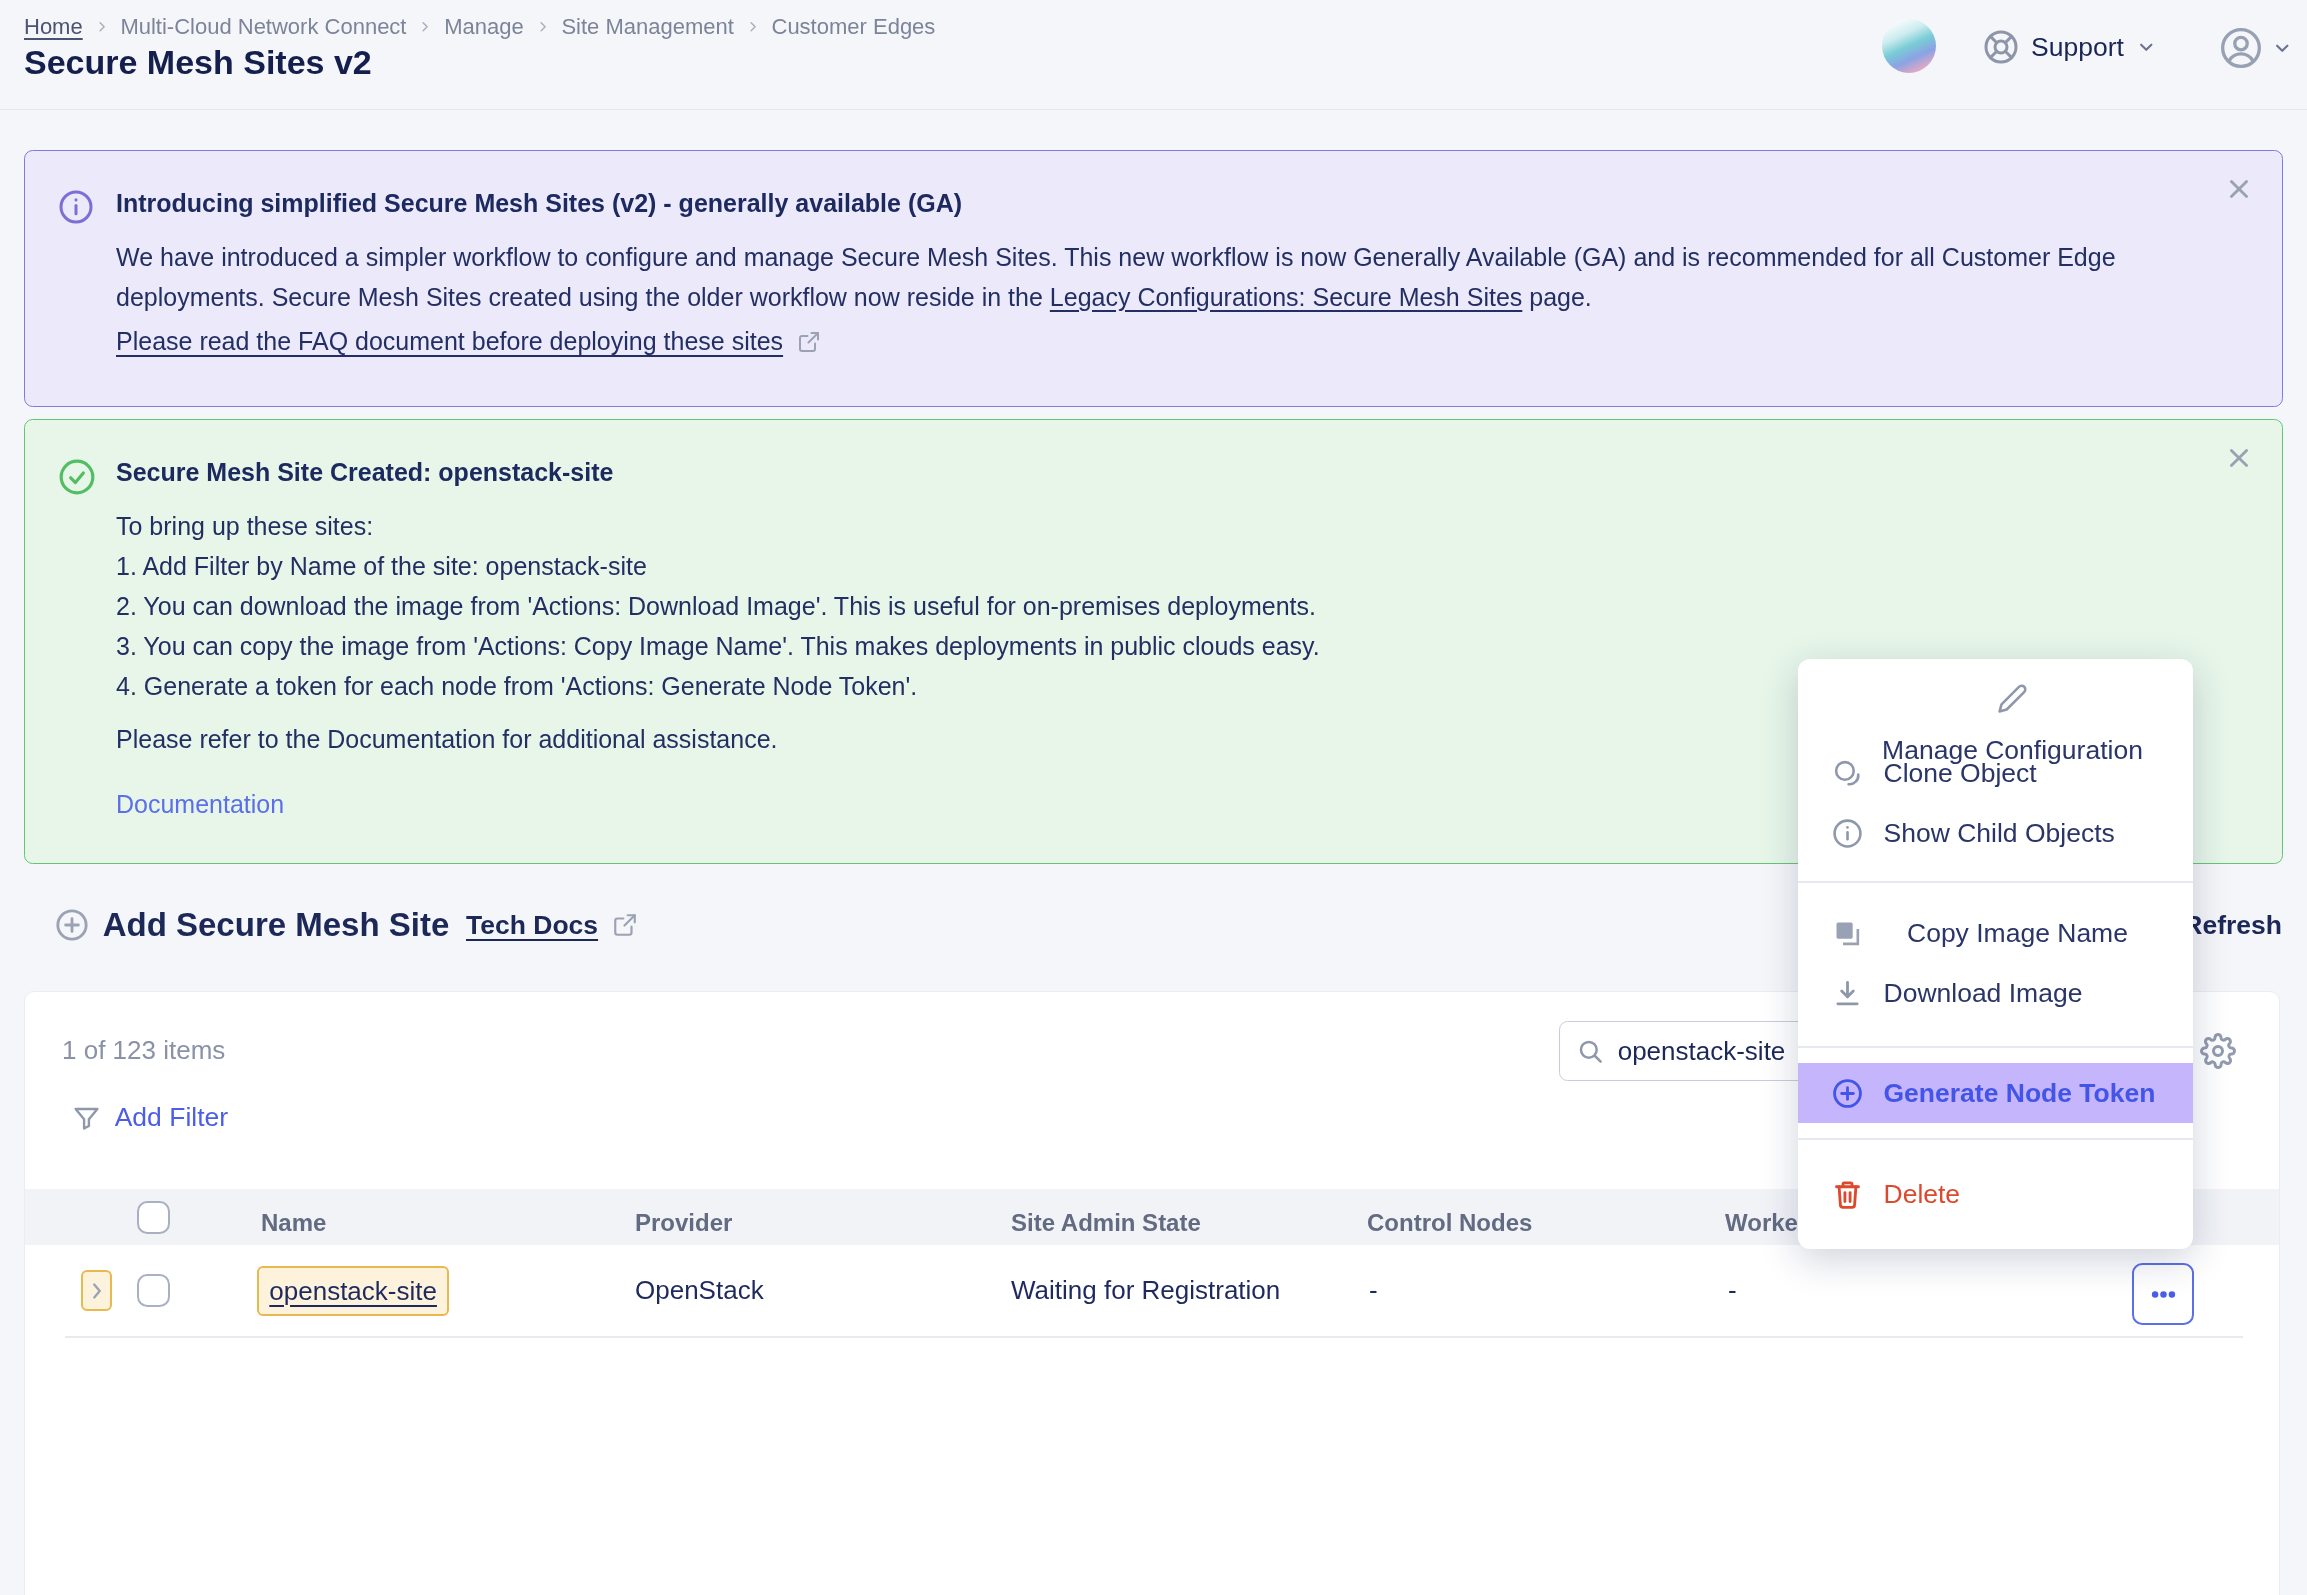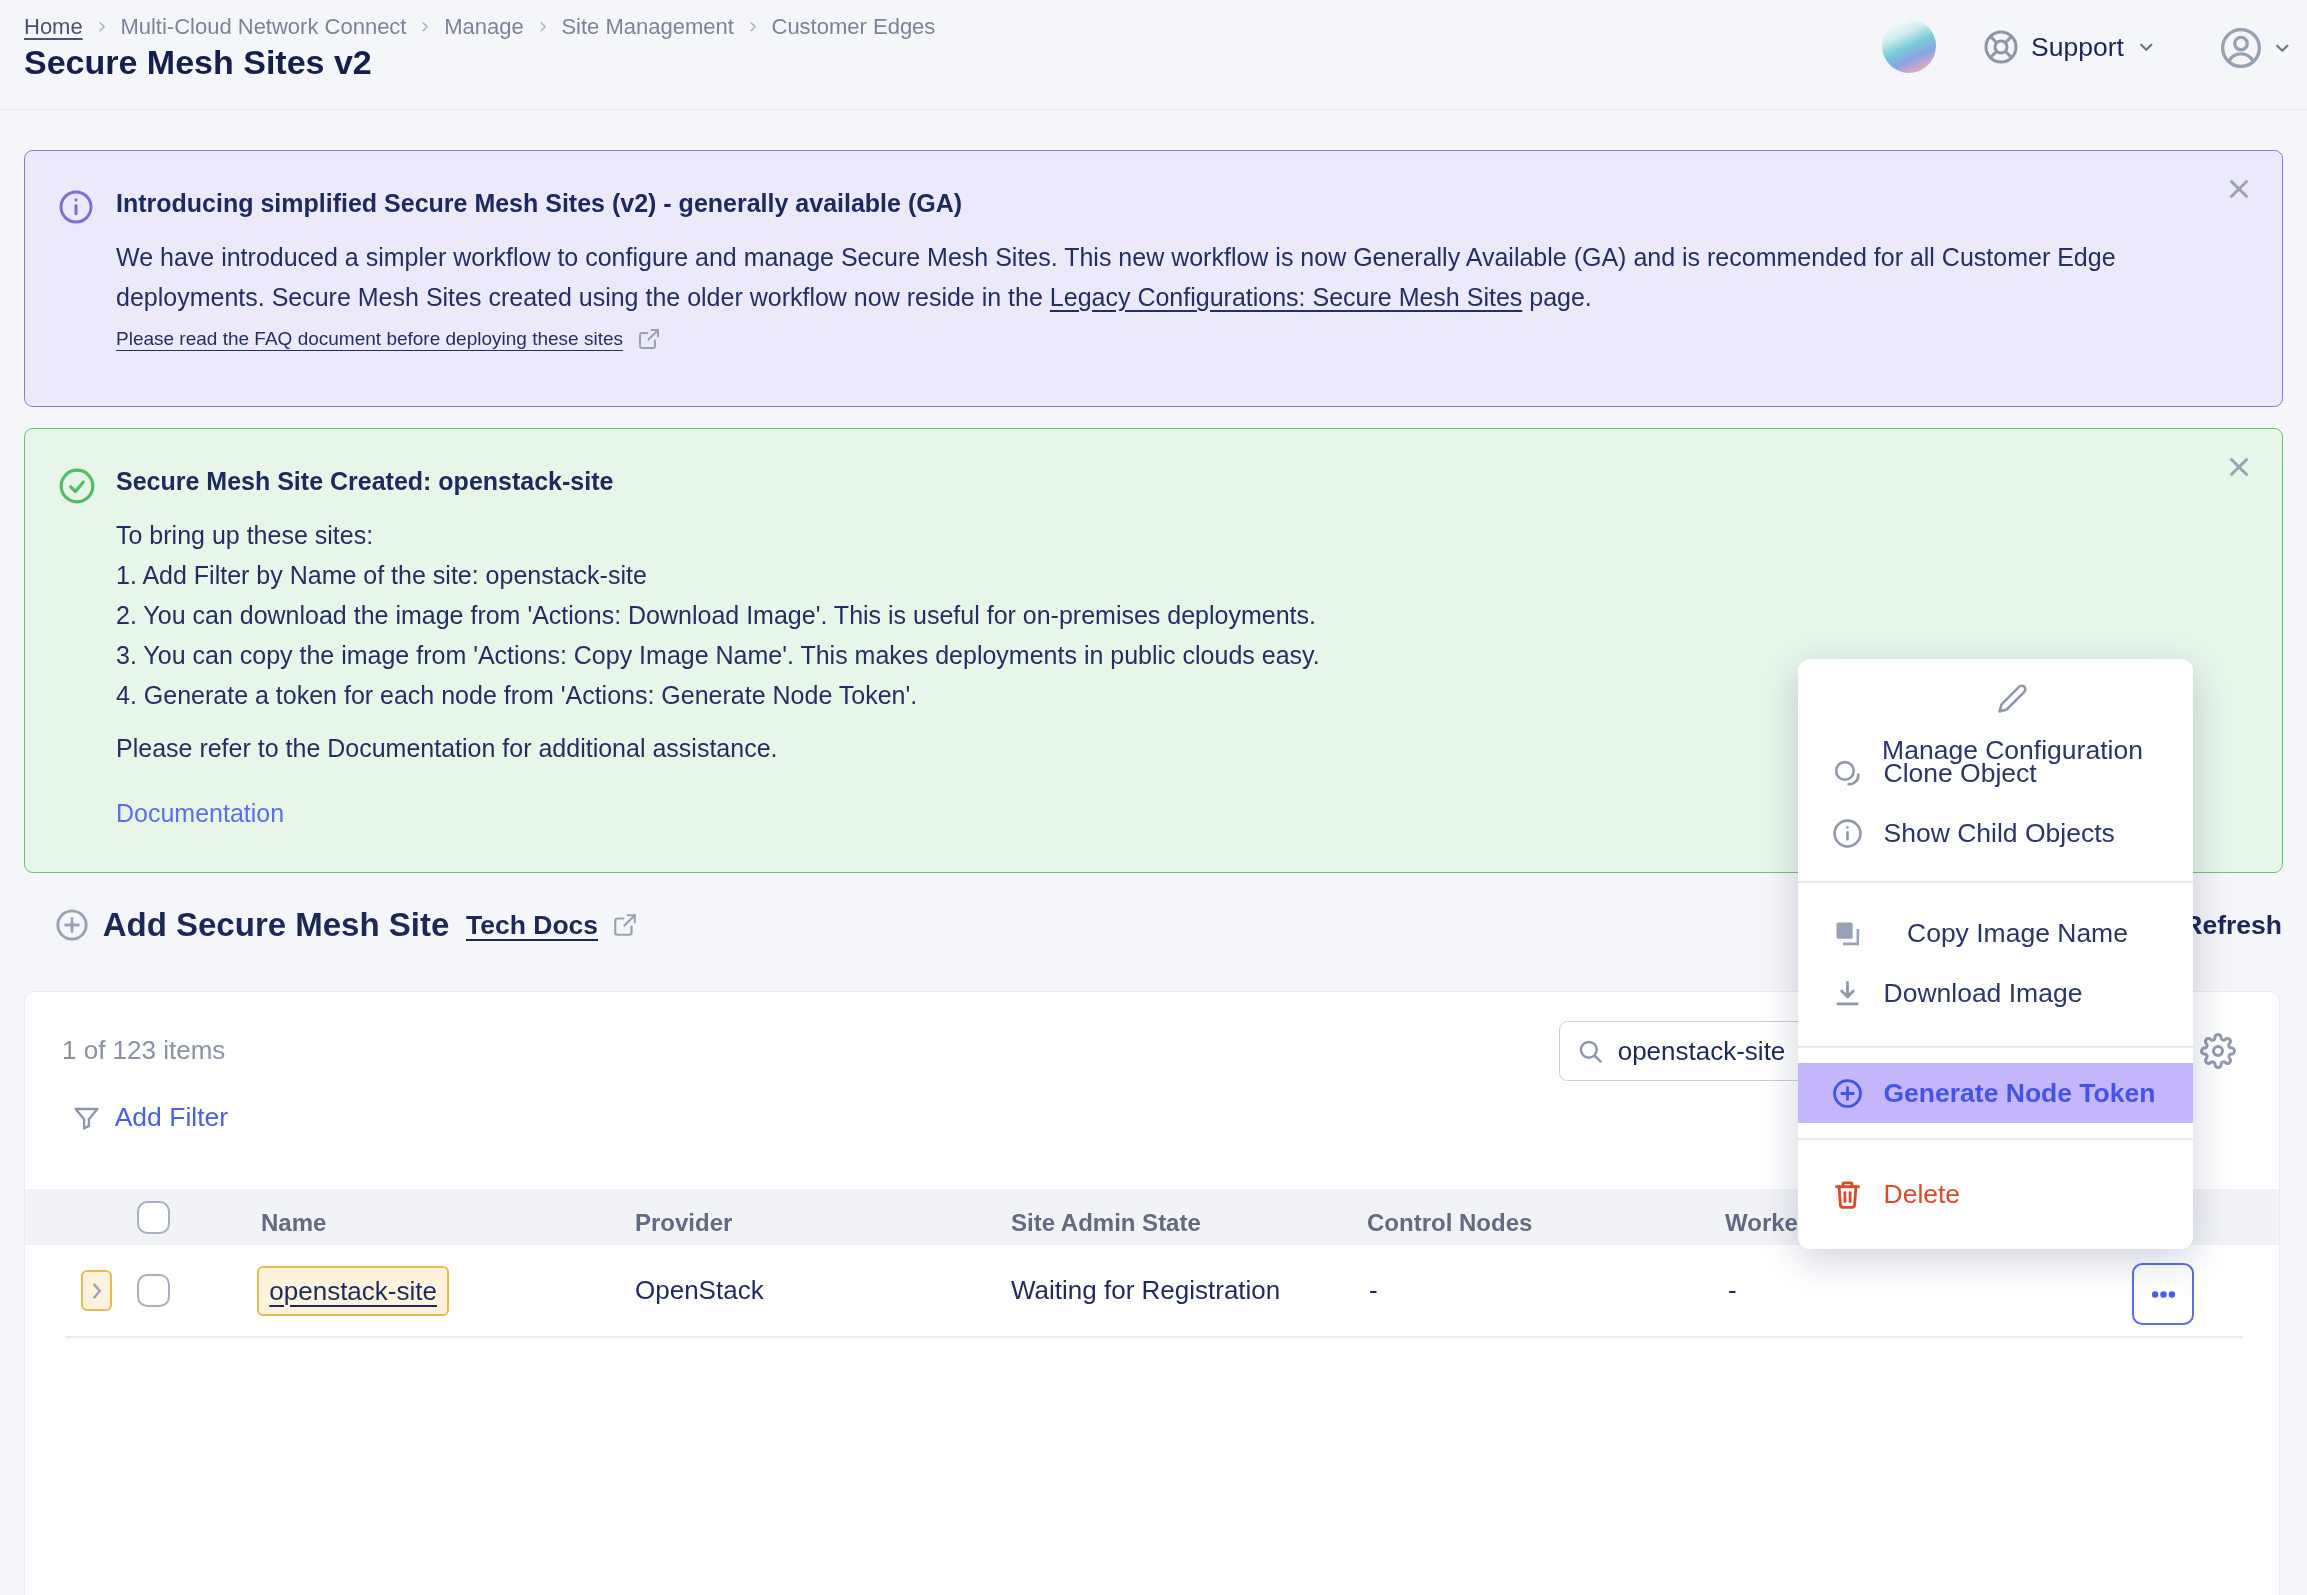--- a/index.html
+++ b/index.html
@@ -15,27 +15,27 @@
   .header-line { position: absolute; left: 0; top: 109px; width: 100%; height: 0.9px; background: #E4E7EE; }
   .orb { position: absolute; left: 1882px; top: 19px; width: 54px; height: 54px; border-radius: 50%; cursor: pointer;
          background: linear-gradient(155deg, #ffffff 8%, #cdecef 32%, #79ccd6 50%, #8ba3e4 68%, #e7a9c2 88%, #f2bcd2 100%); }
   .support { position: absolute; left: 1983px; top: 29px; display: flex; align-items: center; gap: 12px; cursor: pointer; }
   .support-label { font-size: 26.5px; font-weight: 500; color: #1A2756; }
   .account { position: absolute; left: 2219px; top: 26px; display: flex; align-items: center; gap: 8.6px; cursor: pointer; }
 
   
   .banner { position: absolute; left: 24px; width: 2259px; border-radius: 8.6px; }
   .banner-info { top: 150px; height: 257px; background: #EBE9FA; border: 1.7px solid #8579DC; }
-  .banner-success { top: 419px; height: 445px; background: #E7F6E9; border: 1.7px solid #64C673; margin-top: 9px; }
+  .banner-success { top: 419px; height: 445px; background: #E7F6E9; border: 1.7px solid #64C673; }
   .banner-icon { position: absolute; left: 32.5px; top: 38px; }
   .banner-title { position: absolute; left: 91px; top: 38px; font-size: 25px; font-weight: 700; color: #1D2A60; }
   .banner-body { position: absolute; left: 91px; top: 86px; width: 2070px; font-size: 25px; line-height: 40px; color: #232F63; }
   .inline-link { text-decoration: underline; text-underline-offset: 4.3px; cursor: pointer; }
   .faq-row { position: absolute; left: 91px; top: 176px; display: flex; align-items: center; gap: 13.7px; }
-  .faq-link { font-size: 19px; color: #232F63; text-decoration: underline; text-underline-offset: 5.1px; cursor: pointer; text-align: right; }
+  .faq-link { font-size: 25px; color: #232F63; text-decoration: underline; text-underline-offset: 5.1px; cursor: pointer; text-align: right; }
   .banner-close { position: absolute; right: 26px; top: 20.5px; width: 34px; height: 34px; display: flex; align-items: center; justify-content: center; cursor: pointer; }
   .steps { position: absolute; left: 91px; top: 86px; font-size: 25px; line-height: 40px; color: #232F63; }
   .banner-note { position: absolute; left: 91px; top: 305px; font-size: 25px; color: #232F63; }
   .doc-link { position: absolute; left: 91px; top: 370px; font-size: 25px; color: #5B6FE8; cursor: pointer; }
 
   
   .add-site { position: absolute; left: 55px; top: 903px; height: 44px; display: flex; align-items: center; gap: 13.7px; cursor: pointer; }
   .add-site-label { font-size: 33px; font-weight: 600; color: #1B2858; }
   .tech-docs { position: absolute; left: 466px; top: 903px; height: 44px; display: flex; align-items: center; gap: 13.7px; cursor: pointer; }
   .tech-docs-label { font-size: 26.5px; font-weight: 600; color: #1B2858; text-decoration: underline; text-underline-offset: 5.1px; }

